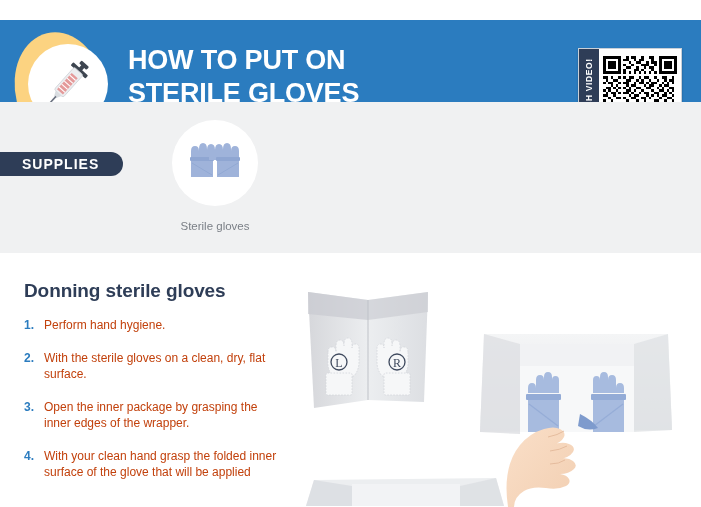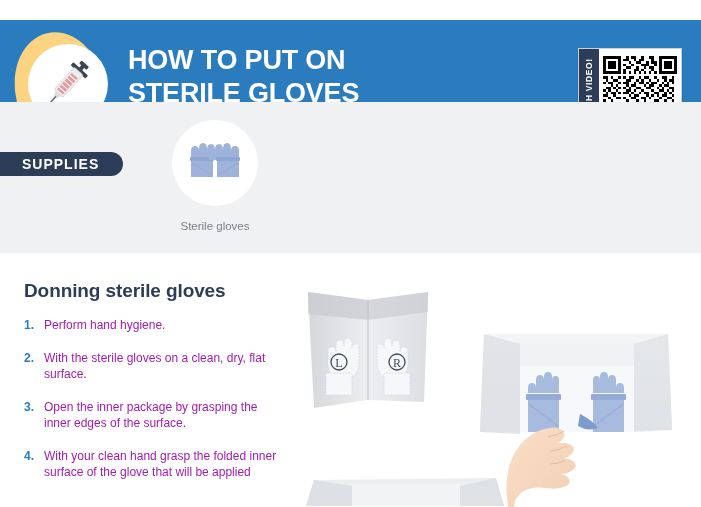--- a/index.html
+++ b/index.html
@@ -88,21 +88,21 @@
     position:absolute; left:24px; top:27px;
     font-size:19px; font-weight:bold; color:#2e3d57; letter-spacing:-0.1px;
   }
   .steps { position:absolute; left:24px; top:64px; width:260px; }
   .step { display:flex; margin-bottom:17px; }
   .step-num {
     width:20px; flex:none; color:#2b7cbf; font-weight:bold; font-size:12px;
     line-height:16px;
   }
   .step-text {
-    color:#a21caf; font-size:12px; line-height:16px;
+    color:#c2410c; font-size:12px; line-height:16px;
   }
 
   
   .illus { position:absolute; }
   .illus-pkg-open { left:296px; top:278px; }
   .illus-hand     { left:462px; top:322px; }
   .illus-bottom   { left:300px; top:470px; }
 </style>
 </head>
 <body>
@@ -420,21 +420,21 @@
       <div class="step">
         <div class="step-num">1.</div>
         <div class="step-text">Perform hand hygiene.</div>
       </div>
       <div class="step">
         <div class="step-num">2.</div>
         <div class="step-text">With the sterile gloves on a clean, dry, flat surface.</div>
       </div>
       <div class="step">
         <div class="step-num">3.</div>
-        <div class="step-text">Open the inner package by grasping the inner edges of the surface.</div>
+        <div class="step-text">Open the inner package by grasping the inner edges of the wrapper.</div>
       </div>
       <div class="step">
         <div class="step-num">4.</div>
         <div class="step-text">With your clean hand grasp the folded inner surface of the glove that will be applied</div>
       </div>
     </div>
   </div>
 
   <svg class="illus illus-pkg-open" width="150" height="135" viewBox="0 0 150 135">
     <defs>

